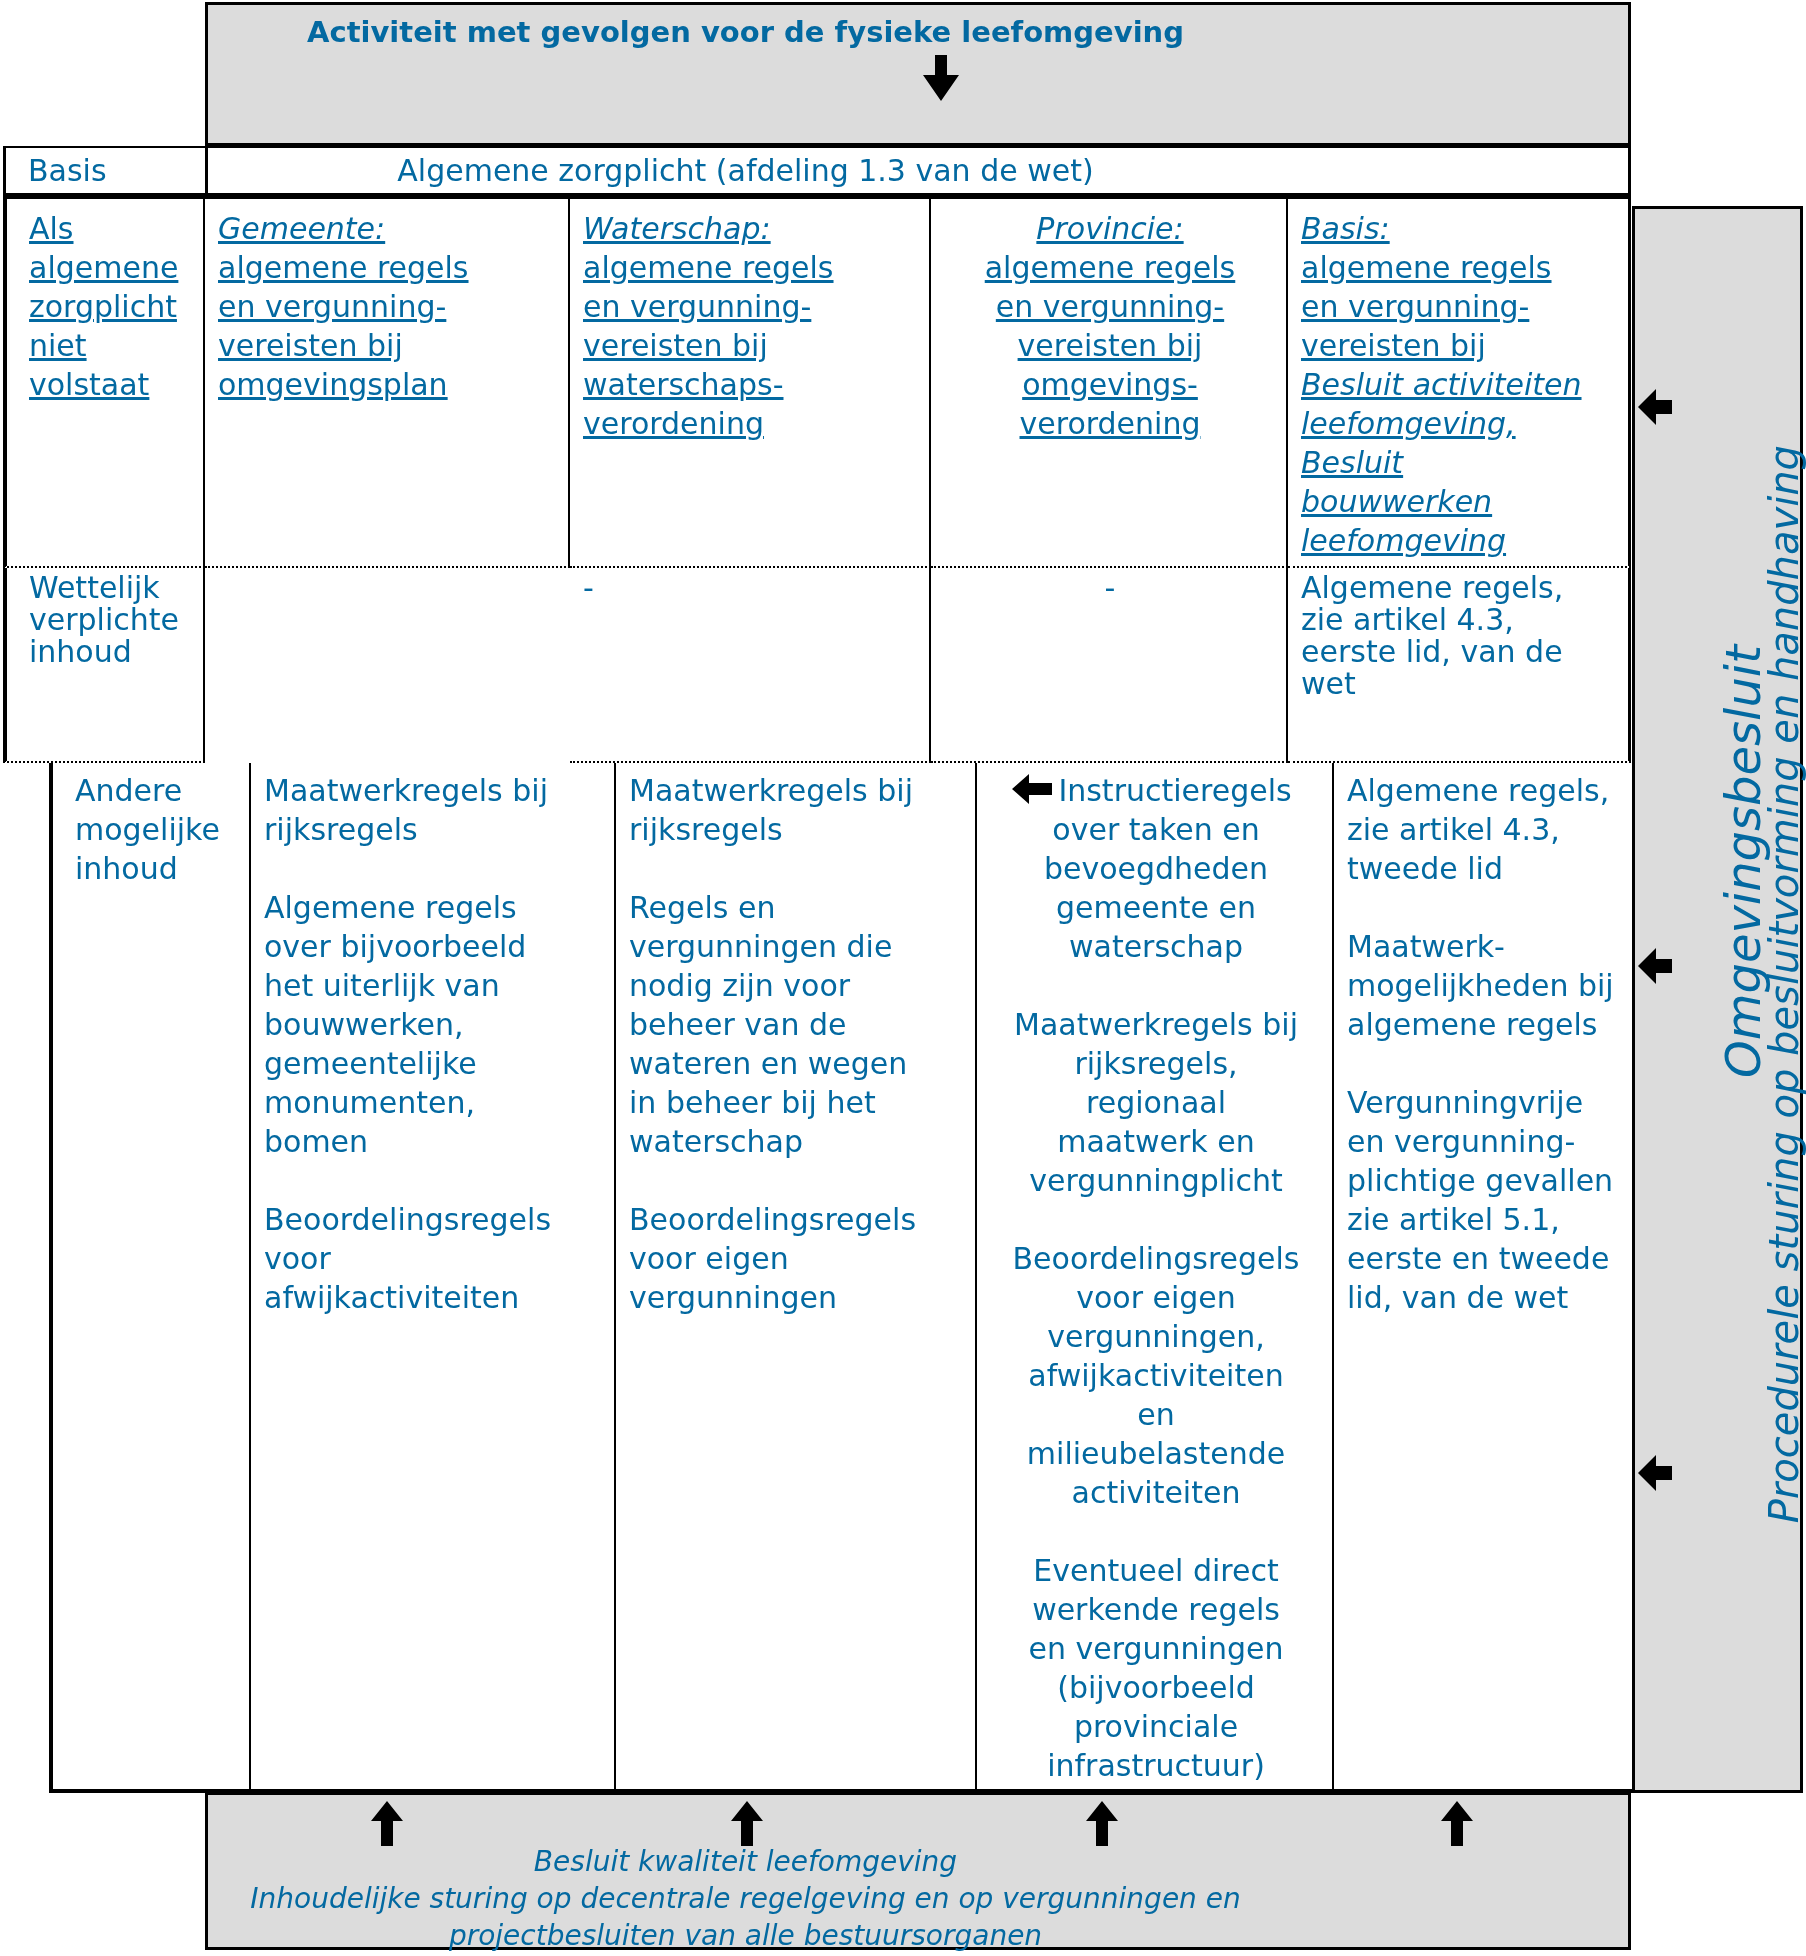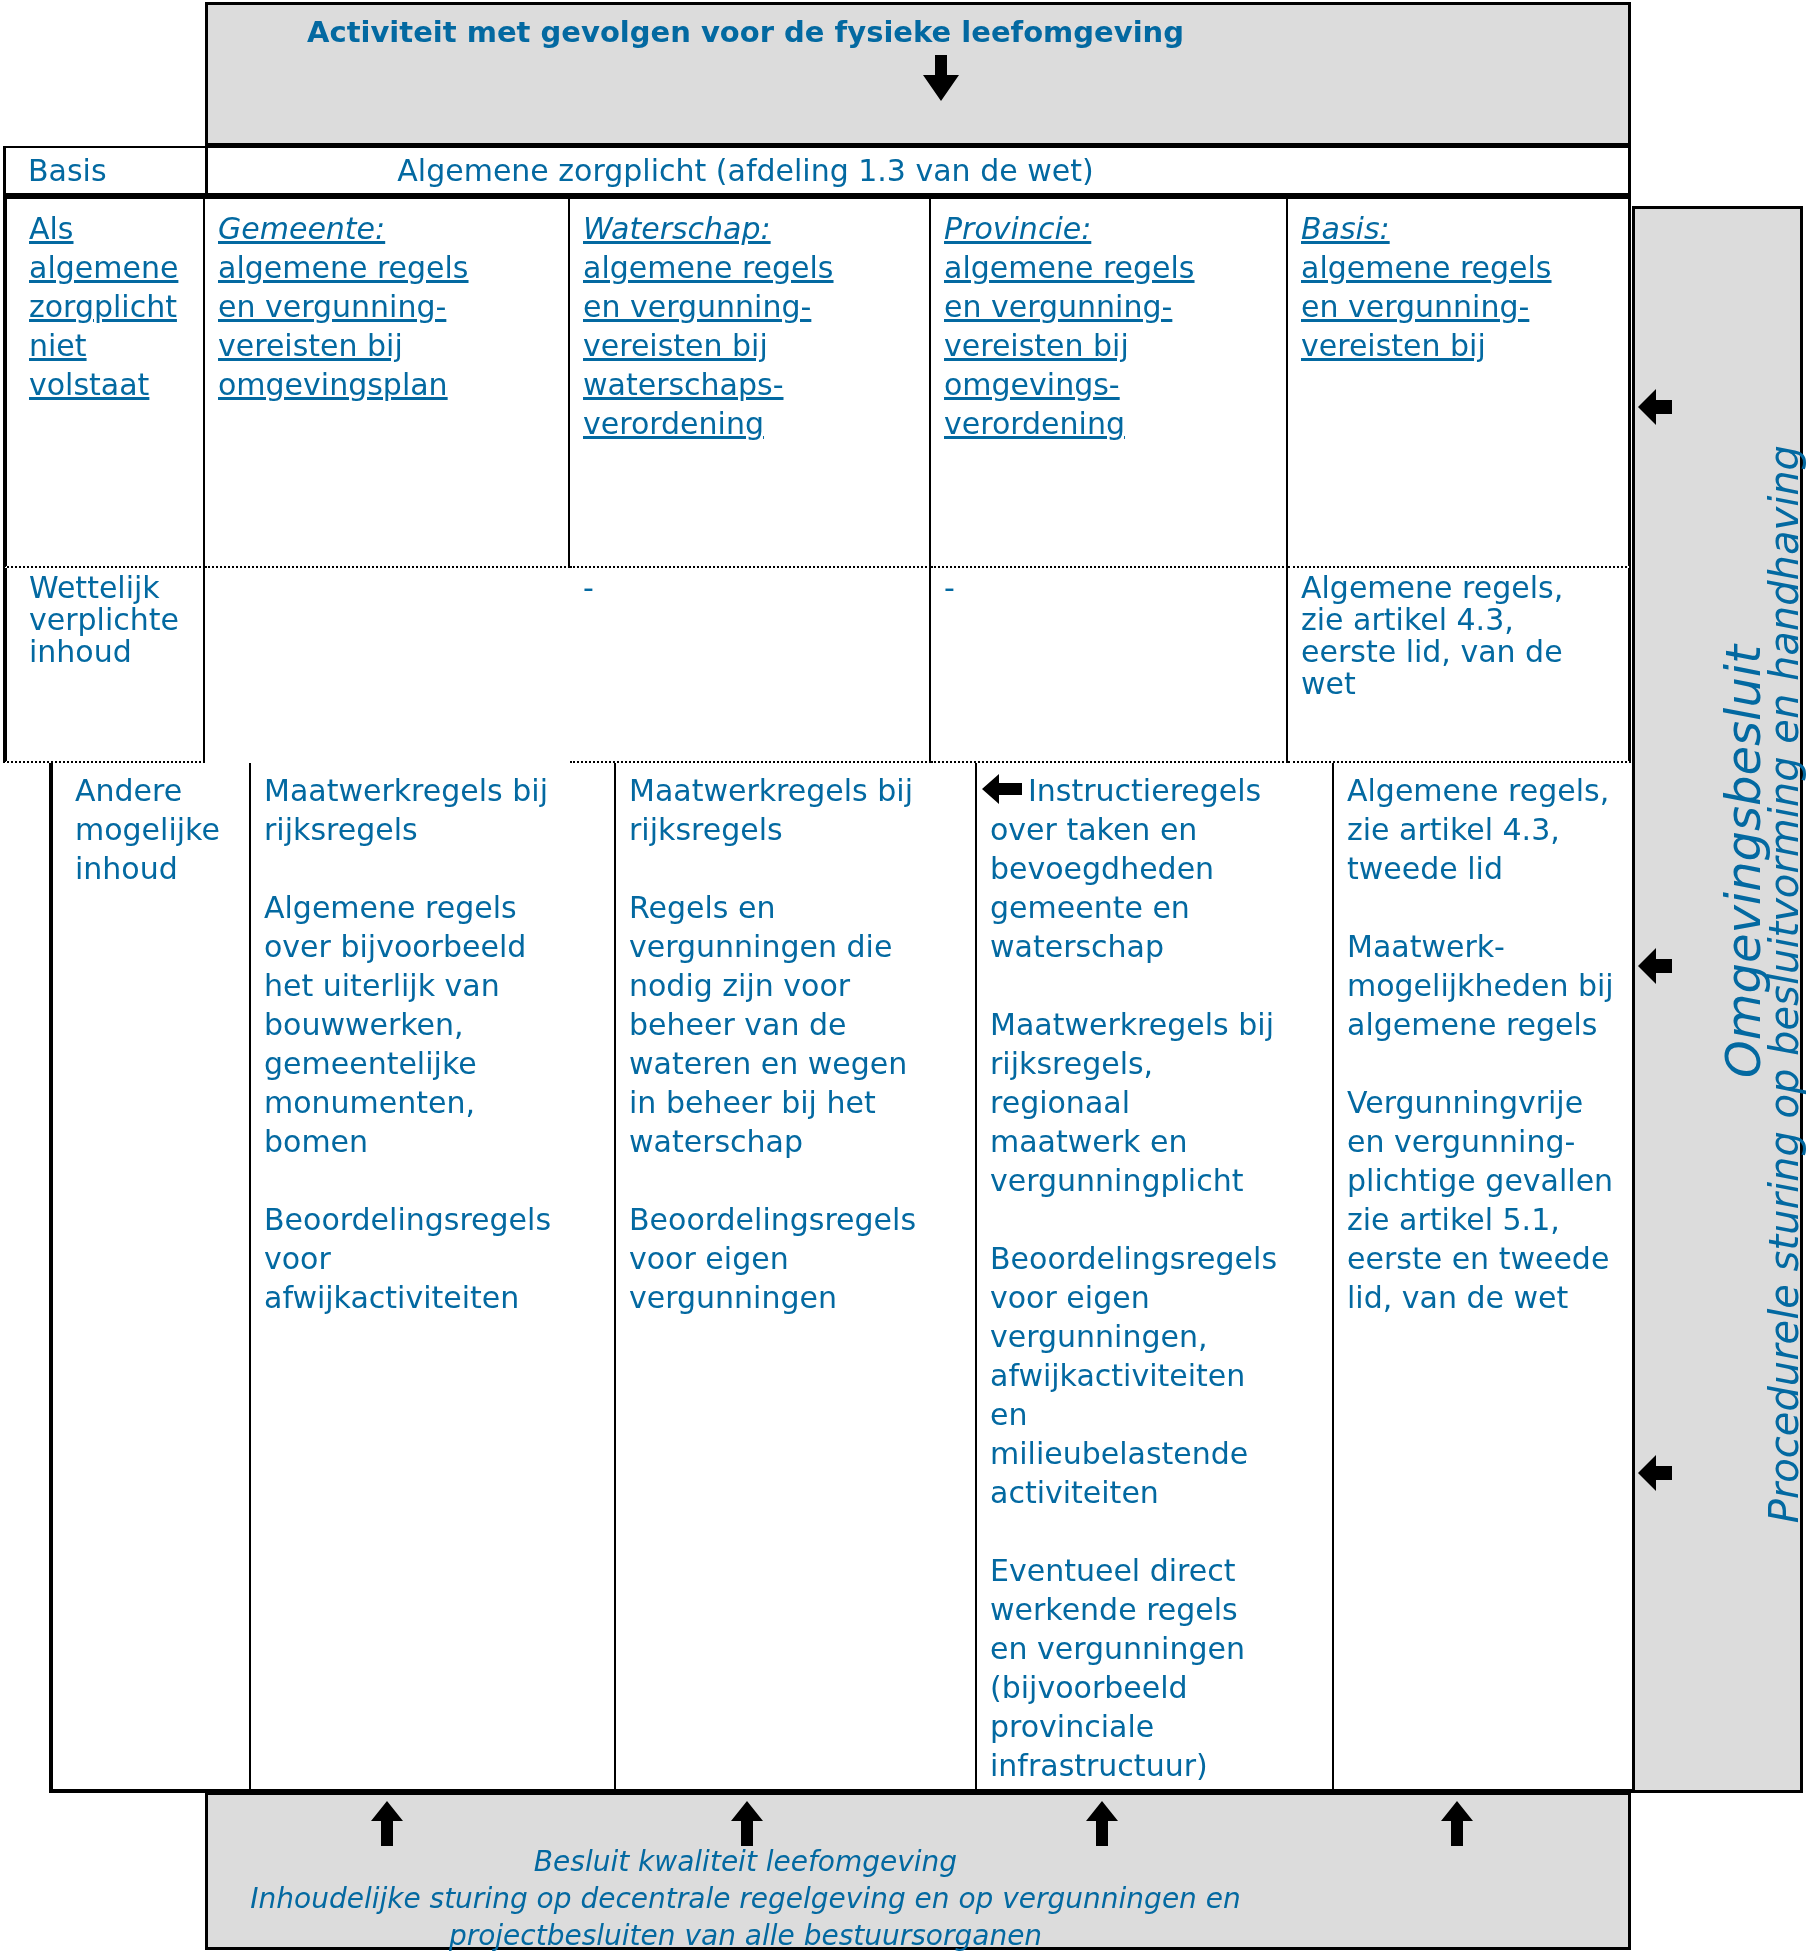--- a/index.html
+++ b/index.html
@@ -35,21 +35,21 @@
 
   
   .cell{
     position:absolute;box-sizing:border-box;background:#fff;
     border-right:2px solid #000;
     font-size:30px;line-height:39px;padding:10px 10px 0 13px;
   }
   .c0{left:3px;width:202px;border-left:4px solid #000;padding-left:22px;}
   .c1{left:205px;width:365px;}
   .c2{left:570px;width:361px;}
-  .c3{left:931px;width:357px;}
+  .c3{left:931px;width:357px;text-align:center;}
   .c4{left:1288px;width:343px;border-right-width:3px;}
   .r0{top:195px;height:373px;border-top:4px solid #000;border-bottom:2px dotted #000;text-decoration:underline;}
   .r1{top:568px;height:195px;border-bottom:2px dotted #000;padding-top:4px;line-height:32px;}
   .r2{top:763px;height:1030px;border-bottom:4px solid #000;padding-top:8px;margin-left:46px;}
 
   .txt,.para,.pre{white-space:pre-line;}
   .i{font-style:italic;}
   .para + .para{margin-top:39px;}
   .inline-arrow{display:inline-block;vertical-align:-3px;margin-left:-8px;margin-right:6px;}
 
@@ -124,20 +124,25 @@
 en vergunning-
 vereisten bij
 omgevings-
 verordening</div>
   </div>
   <div class="cell c4 r0">
     <div class="txt i">Basis:</div>
     <div class="txt">algemene regels
 en vergunning-
 vereisten bij</div>
+    <div class="txt i">Besluit activiteiten
+leefomgeving,
+Besluit
+bouwwerken
+leefomgeving</div>
   </div>
 
   <div class="cell c0 r1">
     <div class="txt">Wettelijk
 verplichte
 inhoud</div>
   </div>
   <div class="cell c2 r1">
     <div class="txt">-</div>
   </div>

